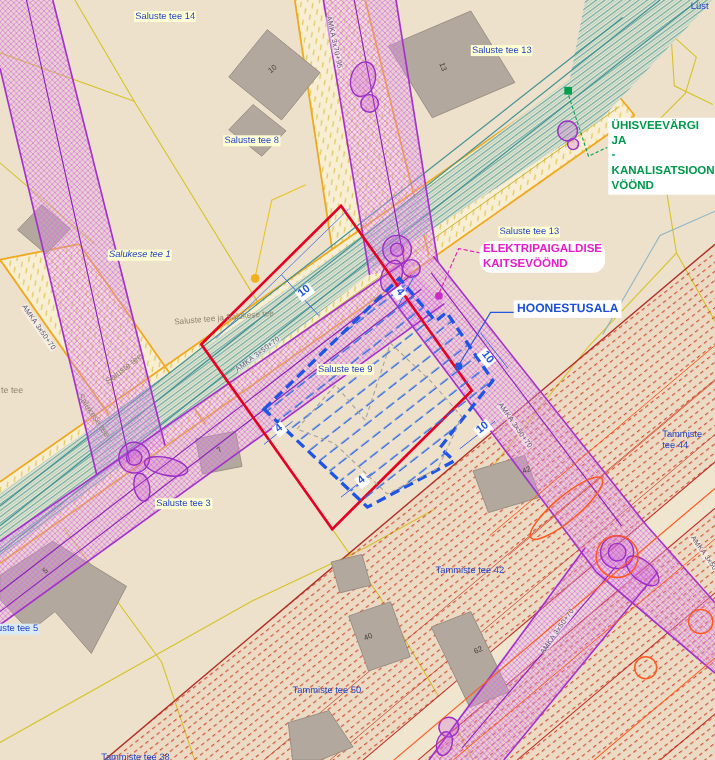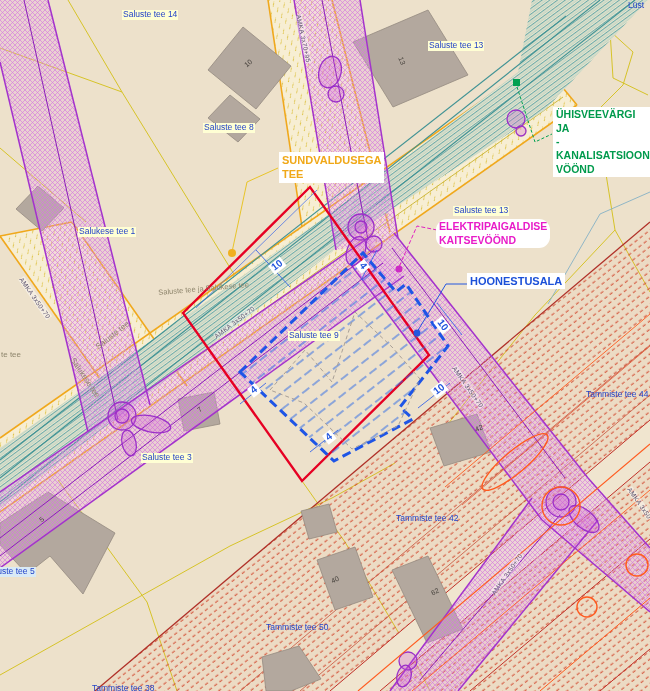--- a/index.html
+++ b/index.html
@@ -217,42 +217,40 @@
     <polyline points="480,284 446,284 417,332" fill="none" stroke="#2457e0" stroke-width="1"></polyline>
     <circle cx="417" cy="333" r="3.5" fill="#2457e0"></circle>
     <polyline points="650,192 600,214 548,304" fill="none" stroke="#90b6c6" stroke-width="1"></polyline>
   </g>
 </svg>
 
 <div id="labels">
       <div class="lbl lbl-parcel chip" style="left: 122px; top: 10px;">Saluste tee 14</div>
       <div class="lbl lbl-parcel chip" style="left: 428px; top: 41px;">Saluste tee 13</div>
       <div class="lbl lbl-parcel chip" style="left: 203px; top: 123px;">Saluste tee 8</div>
-      <div class="lbl lbl-parcel chip" style="left: 78px; top: 227px;">Salukese tee 1</div>
+      <div class="lbl lbl-parcel chip" style="left: 98px; top: 227px; font-style: italic;">Salukese tee 1</div>
       <div class="lbl lbl-parcel chip" style="left: 453px; top: 206px;">Saluste tee 13</div>
       <div class="lbl lbl-parcel chip" style="left: 288px; top: 331px;">Saluste tee 9</div>
       <div class="lbl lbl-parcel chip" style="left: 141px; top: 453px;">Saluste tee 3</div>
       <div class="lbl lbl-parcel chip-blue" style="left: -16px; top: 567px;">Saluste tee 5</div>
-      <div class="lbl lbl-parcel" style="left: 586px; top: 390px;">Tammiste tee 44</div>
+      <div class="lbl lbl-parcel" style="left: 602px; top: 390px;">Tammiste tee 44</div>
       <div class="lbl lbl-parcel" style="left: 396px; top: 514px;">Tammiste tee 42</div>
       <div class="lbl lbl-parcel" style="left: 266px; top: 623px;">Tammiste tee 50</div>
       <div class="lbl lbl-parcel" style="left: 92px; top: 684px;">Tammiste tee 38</div>
       <div class="lbl lbl-parcel" style="left: 628px; top: 1px;">Lüst</div>
       <div class="lbl lbl-gray-sm" style="left: 158px; top: 289px; transform: rotate(-5deg);">Saluste tee ja Salukese tee</div>
       <div class="lbl lbl-gray" style="left: 94px; top: 344px; transform: rotate(-38deg);">Saluste tee</div>
       <div class="lbl lbl-gray" style="left: 76px; top: 356px; transform: rotate(56deg);">Salukese tee</div>
       <div class="lbl lbl-gray" style="left: 1px; top: 350px;">te tee</div>
       <div class="lbl lbl-cable" style="left: 302px; top: 14px; transform: rotate(78deg);">AMKA 3x70+95</div>
       <div class="lbl lbl-cable" style="left: 24px; top: 276px; transform: rotate(55deg);">AMKA 3x50+70</div>
       <div class="lbl lbl-cable" style="left: 213px; top: 334px; transform: rotate(-37deg);">AMKA 3x50+70</div>
       <div class="lbl lbl-cable" style="left: 457px; top: 365px; transform: rotate(55deg);">AMKA 3x50+70</div>
       <div class="lbl lbl-cable" style="left: 490px; top: 592px; transform: rotate(-55deg);">AMKA 3x50+70</div>
       <div class="lbl lbl-cable" style="left: 632px; top: 486px; transform: rotate(55deg);">AMKA 3x50</div>
-      <div class="lbl lbl-ann ann-amber" style="left: 279px; top: 152px;">SUNDVALDUSEGA
-TEE</div>
       <div class="lbl lbl-ann ann-green" style="left: 553px; top: 107px;">ÜHISVEEVÄRGI
 JA
 -KANALISATSIOONI
 VÖÖND</div>
       <div class="lbl lbl-ann ann-magenta" style="left: 436px; top: 219px;">ELEKTRIPAIGALDISE
 KAITSEVÖÖND</div>
       <div class="lbl lbl-ann ann-blue" style="left: 467px; top: 273px;">HOONESTUSALA</div>
       <div class="lbl lbl-dim" style="left: 268px; top: 266px; transform: rotate(-38deg);">10</div>
       <div class="lbl lbl-dim" style="left: 364px; top: 259px; transform: rotate(52deg);">4</div>
       <div class="lbl lbl-dim" style="left: 442px; top: 316px; transform: rotate(52deg);">10</div>

